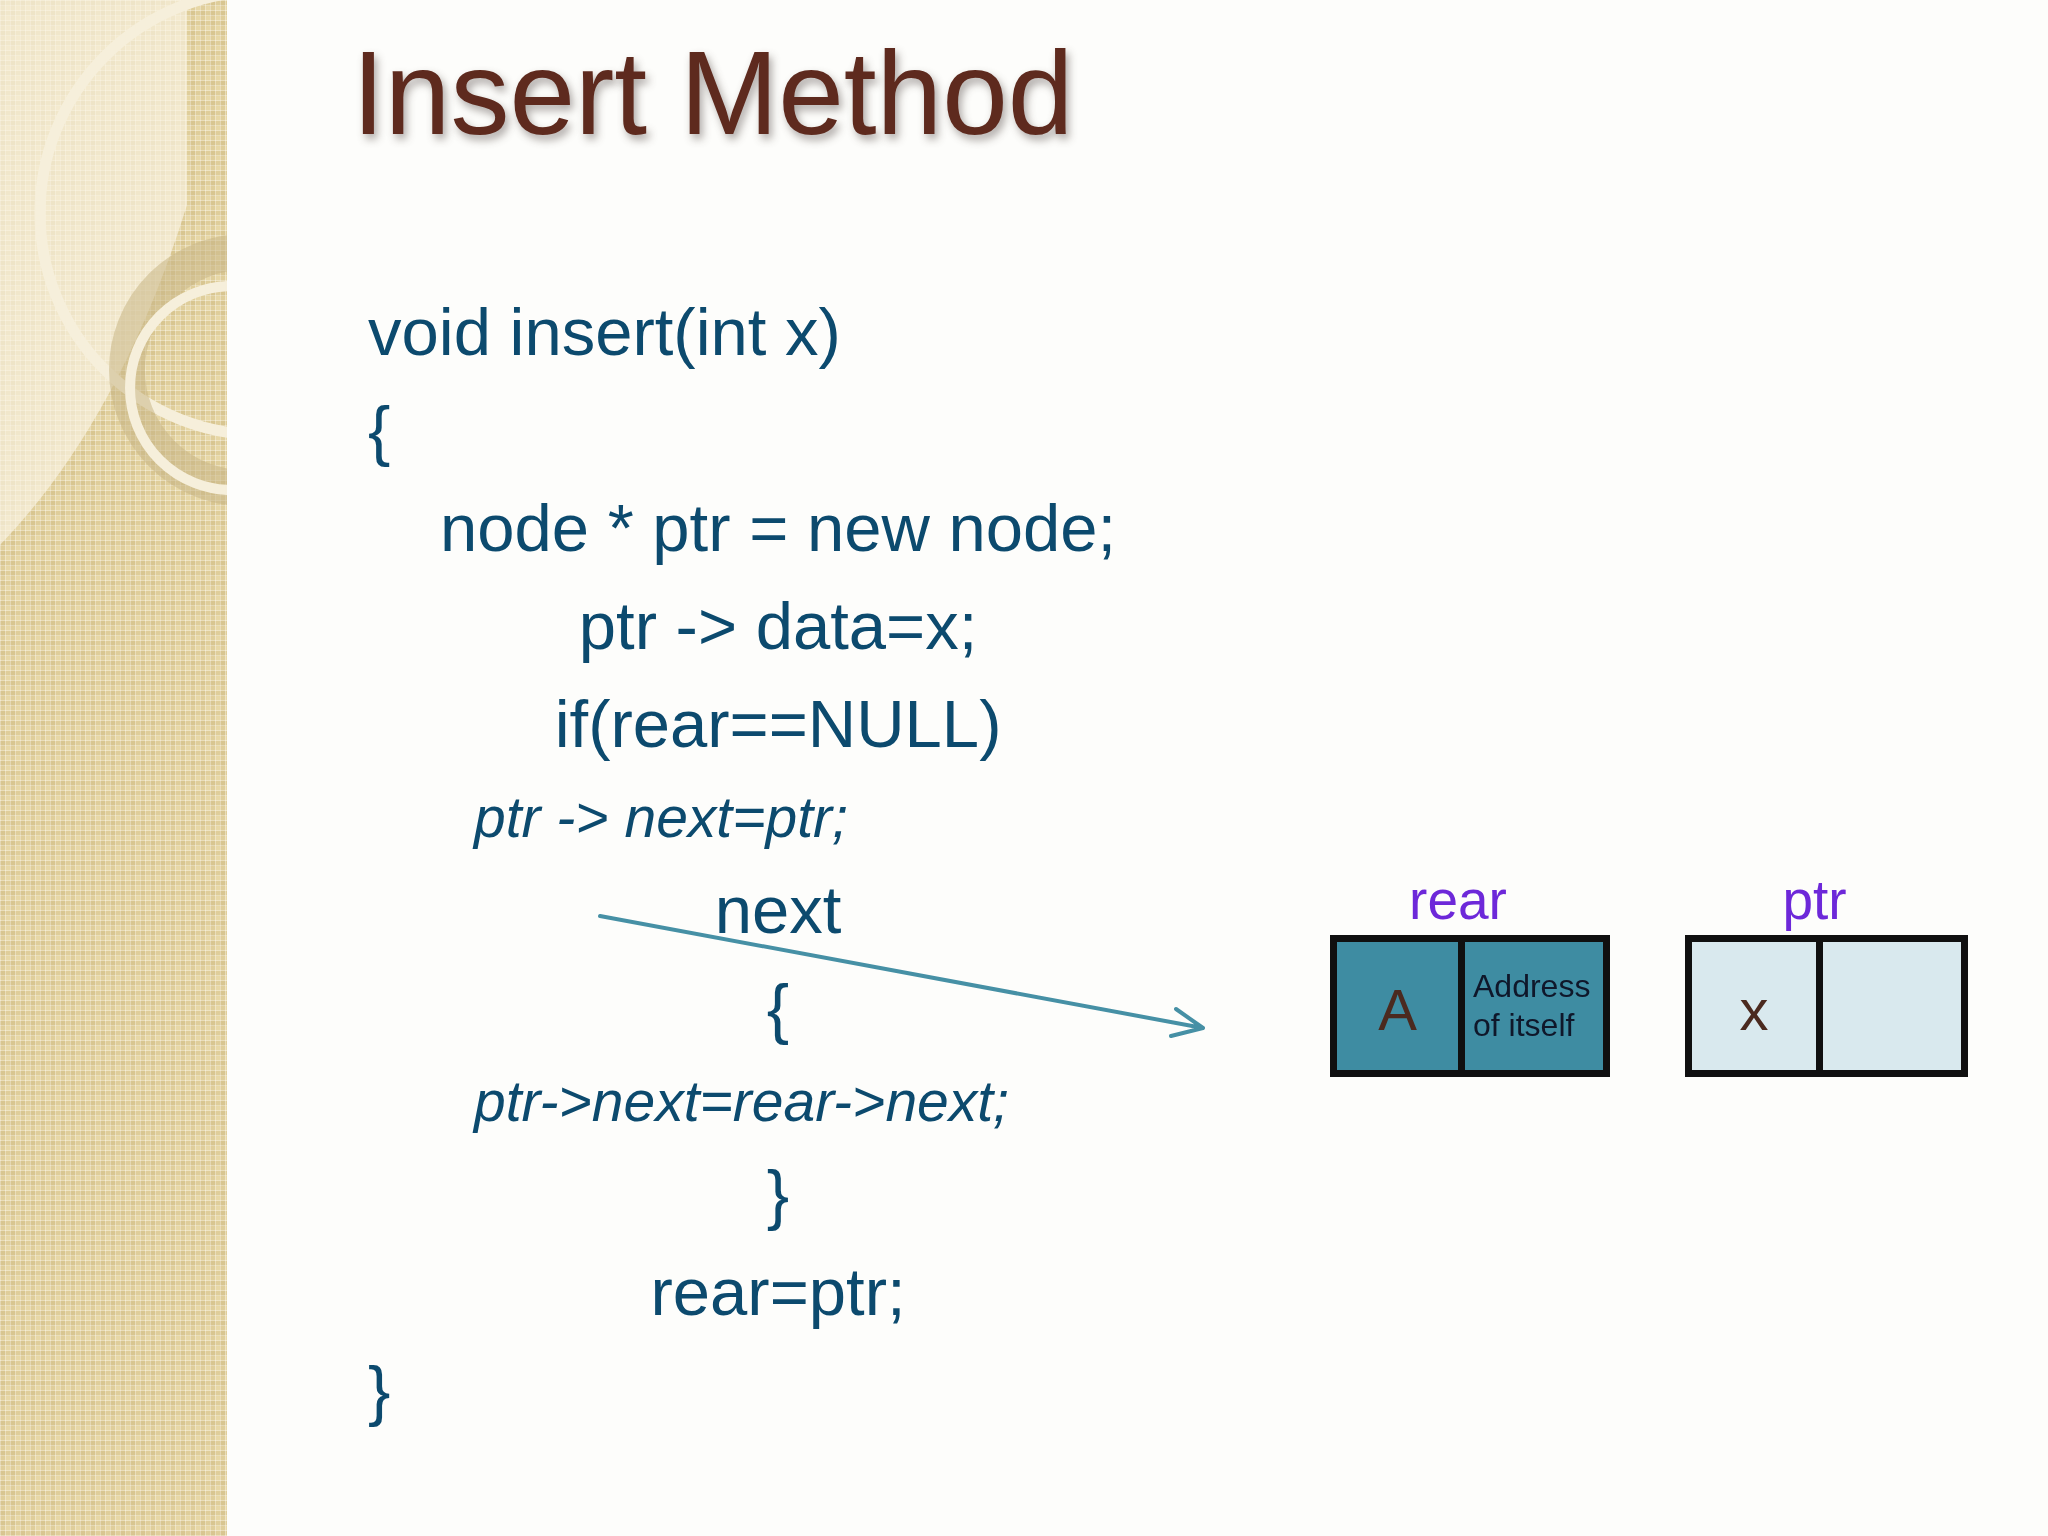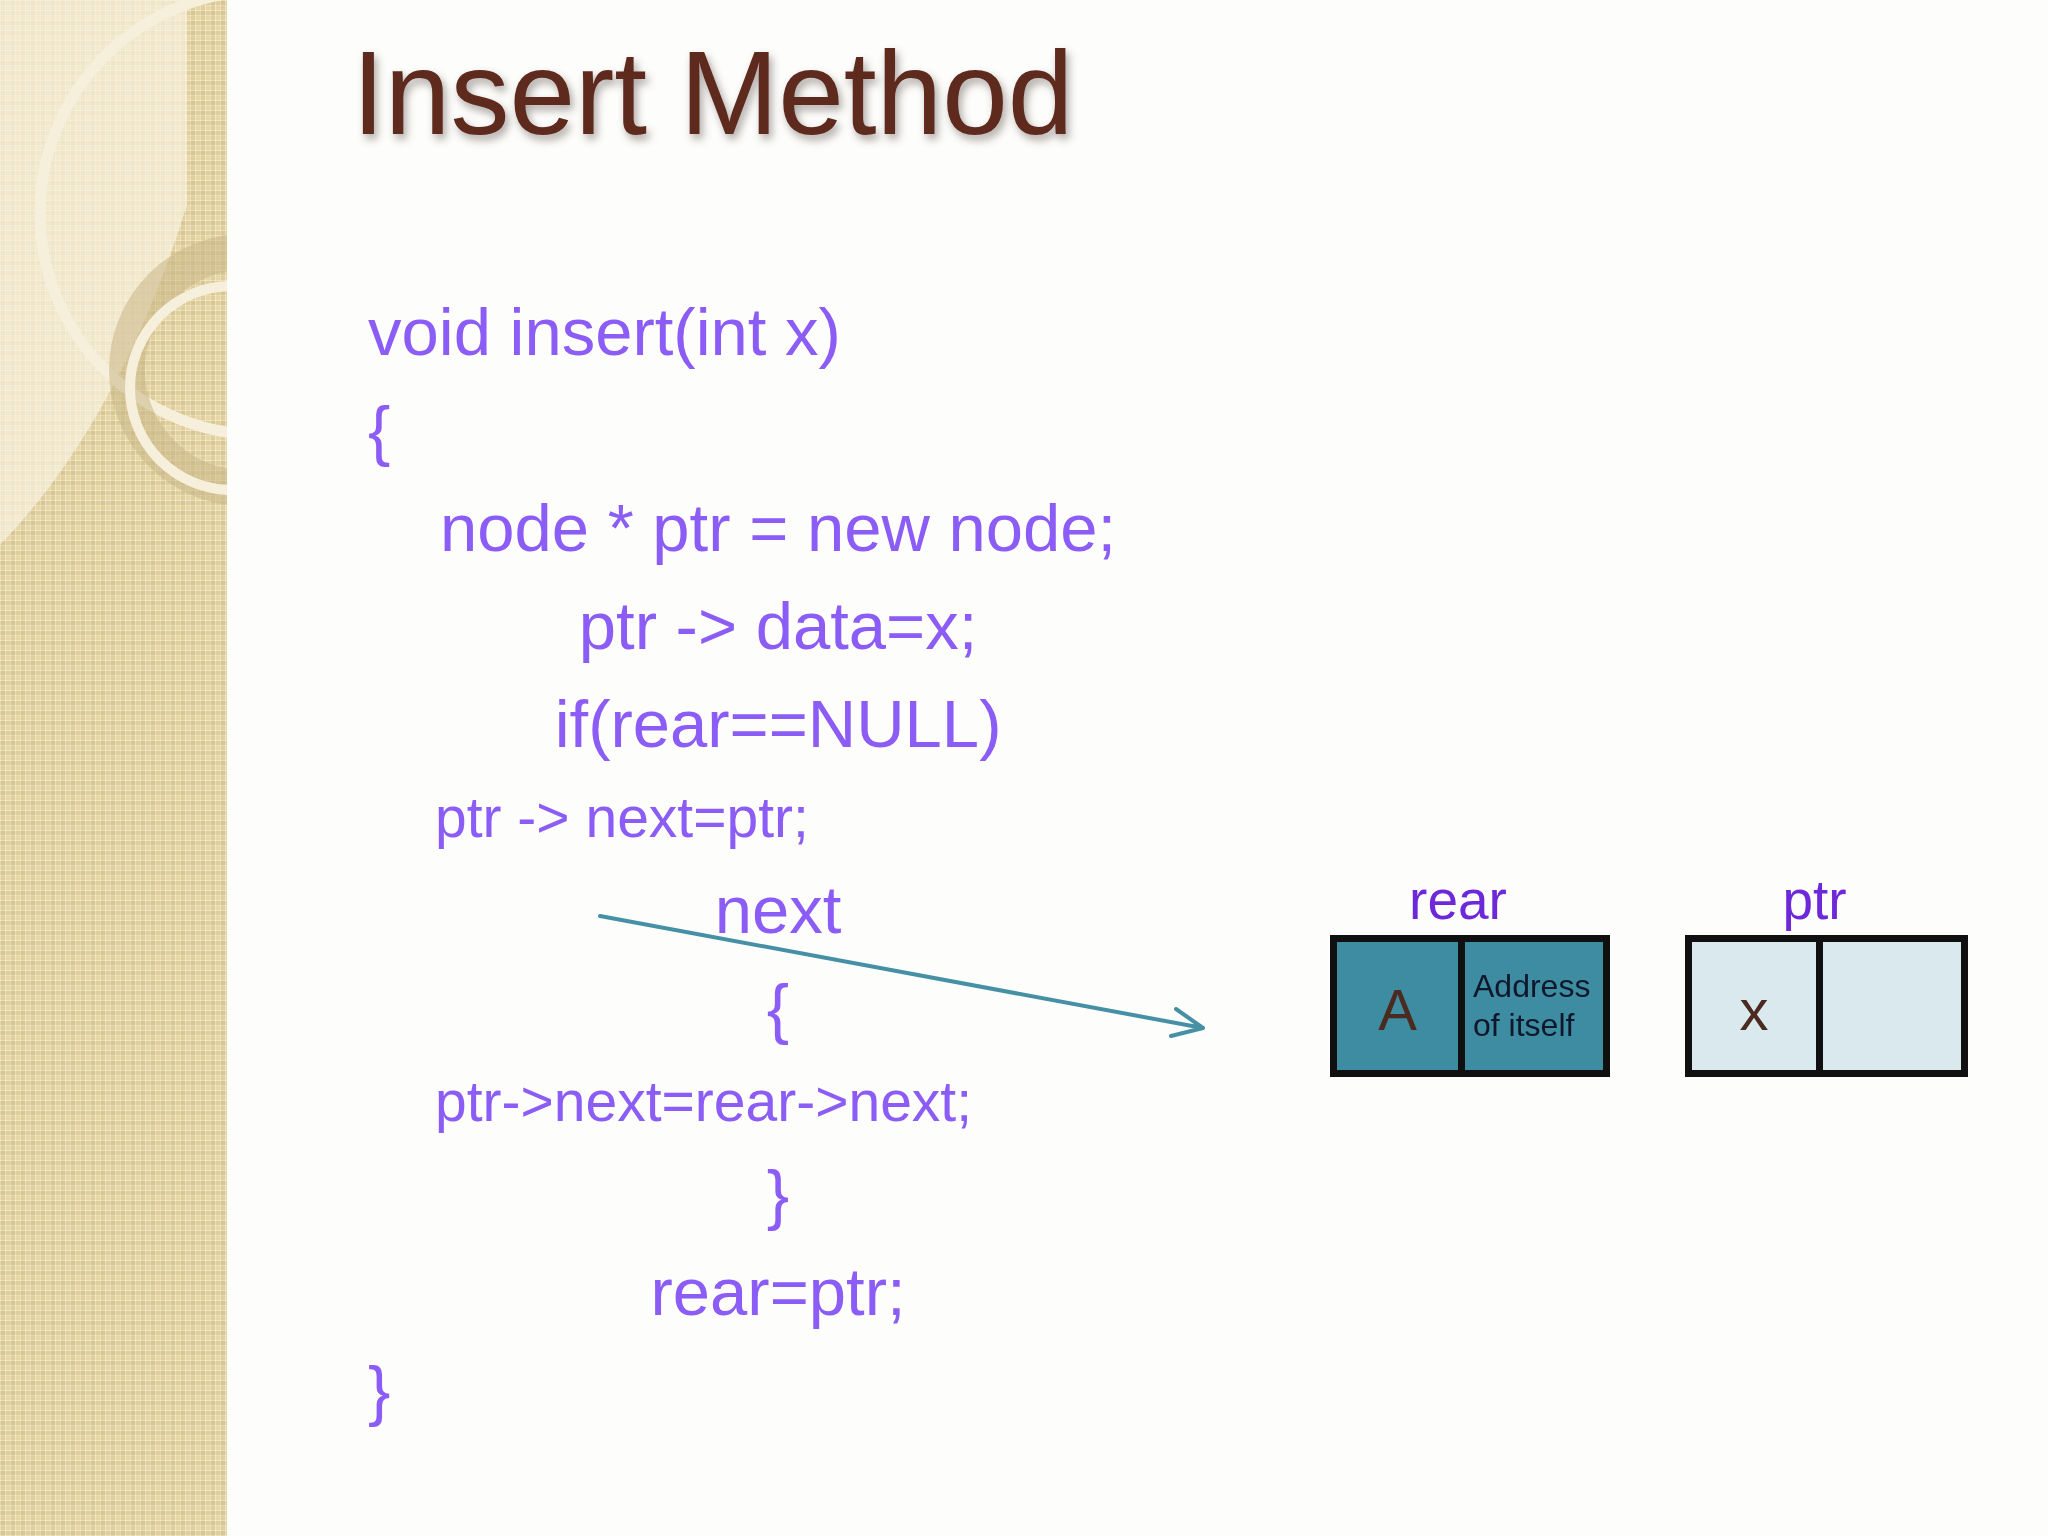--- a/index.html
+++ b/index.html
@@ -30,27 +30,27 @@
     position: absolute; left: 352px; top: 25px; margin: 0;
     font-size: 118px; font-weight: 400;
     color: #5e2a1e;
     text-shadow: 3px 5px 8px rgba(70,60,55,0.45);
     white-space: pre;
   }
 
   
   .code {
     position: absolute; left: 368px; top: 283px;
-    color: #8b5cf6;
+    color: #0c4a6e;
   }
   .ln   { white-space: pre; }
   .main { font-size: 67px; line-height: 98px; }
   .sub  { font-size: 57px; line-height: 88px; }
   .i1   { margin-left: 72px; text-align: center;  }
-  .i2   { margin-left: 67px; }
+  .i2   { margin-left: 106px; font-style: italic; }
 
   
   .arrow-svg {
     position: absolute; left: 0; top: 0;
     pointer-events: none;
   }
 
   
   .node-label {
     position: absolute; top: 868px;

